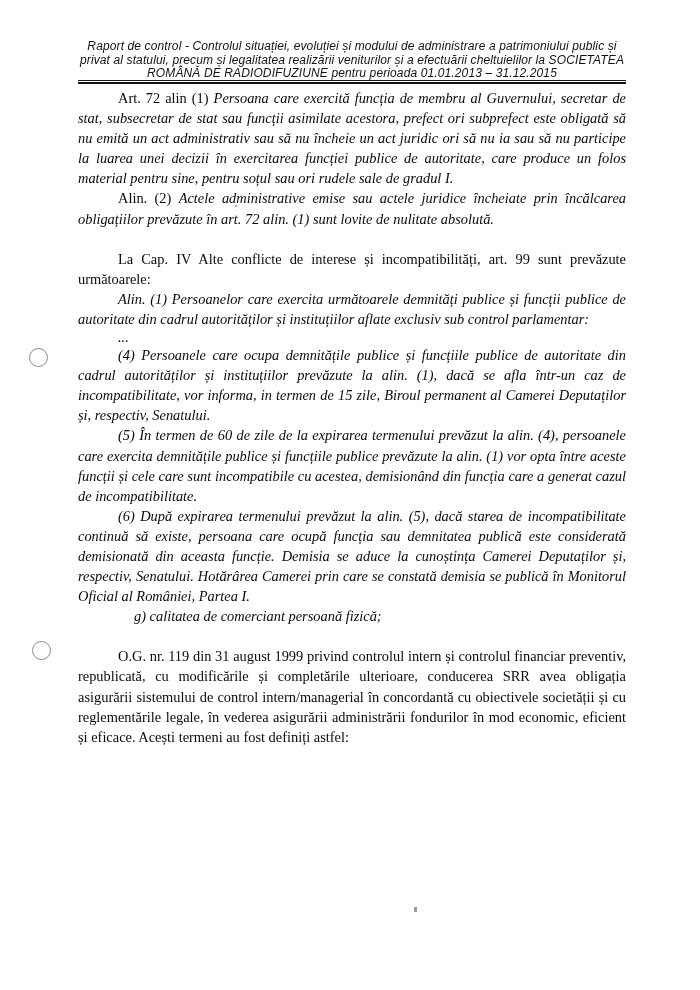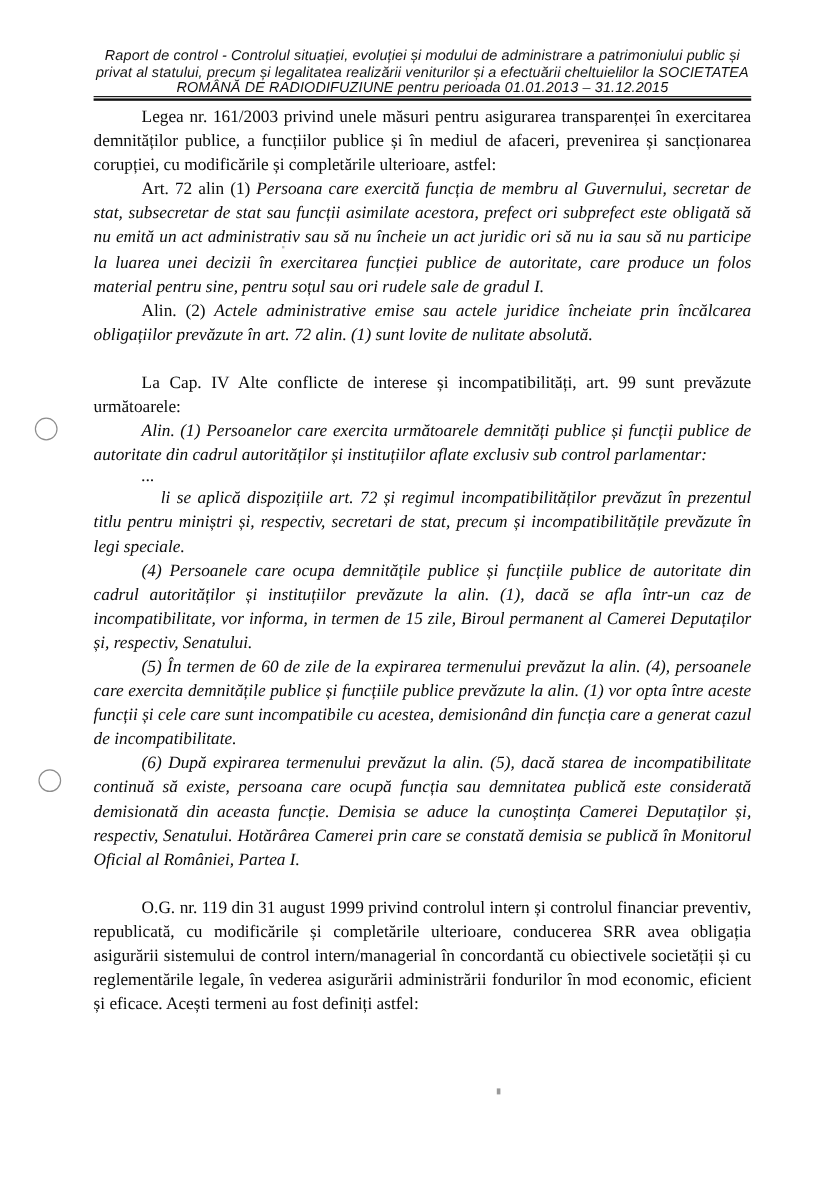--- a/index.html
+++ b/index.html
@@ -130,50 +130,49 @@
 
   <div class="doc-header">Raport de control - Controlul situației, evoluției și modului de administrare a patrimoniului public și privat al statului,  precum și legalitatea realizării veniturilor și a efectuării cheltuielilor la SOCIETATEA ROMÂNĂ DE RADIODIFUZIUNE pentru perioada 01.01.2013 – 31.12.2015</div>
 
   <div class="header-rule">
     <div class="r1"></div>
     <div class="r2"></div>
   </div>
 
   <div class="doc-body">
 
-    <p class="p-ind">Legea nr. 161/2003 privind unele măsuri pentru asigurarea transparenței în exercitarea demnităților publice, a funcțiilor publice și în mediul de afaceri, prevenirea și sancționarea corupției, cu modificările și completările ulterioare, astfel:</p>
 
     <p class="p-ind">
       <span>Art. 72 alin (1) </span><span class="it">Persoana care exercită funcția de membru al Guvernului, secretar de stat, subsecretar de stat sau funcții asimilate acestora, prefect ori subprefect este obligată să nu emită un act administrativ sau să nu încheie un act juridic ori să nu ia sau să nu participe la luarea unei decizii în exercitarea funcției publice de autoritate, care produce un folos material pentru sine, pentru soțul sau ori rudele sale de gradul I.</span>
     </p>
 
 
     <p class="p-ind">
       <span>Alin. (2) </span><span class="it">Actele administrative emise sau actele juridice încheiate prin încălcarea obligațiilor prevăzute în art. 72 alin. (1) </span><span class="it ul">sunt lovite de nulitate absolută.</span>
     </p>
 
     <div class="gap"></div>
 
     <p class="p-ind">La Cap. IV Alte conflicte de interese și incompatibilități, art. 99 sunt prevăzute următoarele:</p>
 
     <p class="p-ind it">Alin. (1) Persoanelor care exercita următoarele demnități publice și funcții publice de autoritate din cadrul autorităților și instituțiilor aflate exclusiv sub control parlamentar:</p>
 
 
     <p class="ellipsis-line">...</p>
 
-    <p class="p-ind-wide it">li se aplică dispozițiile art. 72 și regimul incompatibilităților prevăzut în prezentul titlu pentru miniștri și, respectiv, secretari de stat, precum și incompatibilitățile prevăzute în legi speciale.</p>
 
 
     <p class="p-ind it">(4) Persoanele care ocupa demnitățile publice și funcțiile publice de autoritate din cadrul autorităților și instituțiilor prevăzute la alin. (1), dacă se afla într-un caz de incompatibilitate, vor informa, in termen de 15 zile, Biroul permanent al Camerei Deputaților și, respectiv, Senatului.</p>
 
     <p class="p-ind it">(5) În termen de 60 de zile de la expirarea termenului prevăzut la alin. (4), persoanele care exercita demnitățile publice și funcțiile publice prevăzute la alin. (1) vor opta între aceste funcții și cele care sunt incompatibile cu acestea, demisionând din funcția care a generat cazul de incompatibilitate.</p>
 
     <p class="p-ind it">(6) După expirarea termenului prevăzut la alin. (5), dacă starea de incompatibilitate continuă să existe, persoana care ocupă funcția sau demnitatea publică este considerată demisionată din aceasta funcție. Demisia se aduce la cunoștința Camerei Deputaților și, respectiv, Senatului. Hotărârea Camerei prin care se constată demisia se publică în Monitorul Oficial al României, Partea I.</p>
 
 
+    <p class="p-ind-wide it">g) calitatea de comerciant persoană fizică;</p>
 
     <div class="gap"></div>
 
     <p class="p-ind">O.G. nr. 119 din 31 august 1999 privind controlul intern și controlul financiar preventiv, republicată, cu modificările și completările ulterioare, conducerea SRR avea obligația asigurării sistemului de control intern/managerial în concordantă cu obiectivele societății și cu reglementările legale, în vederea asigurării administrării fondurilor în mod economic, eficient și eficace. Acești termeni au fost definiți astfel:</p>
 
   </div>
 
 
   <div class="punch-hole h1"></div>
   <div class="punch-hole h2"></div>

